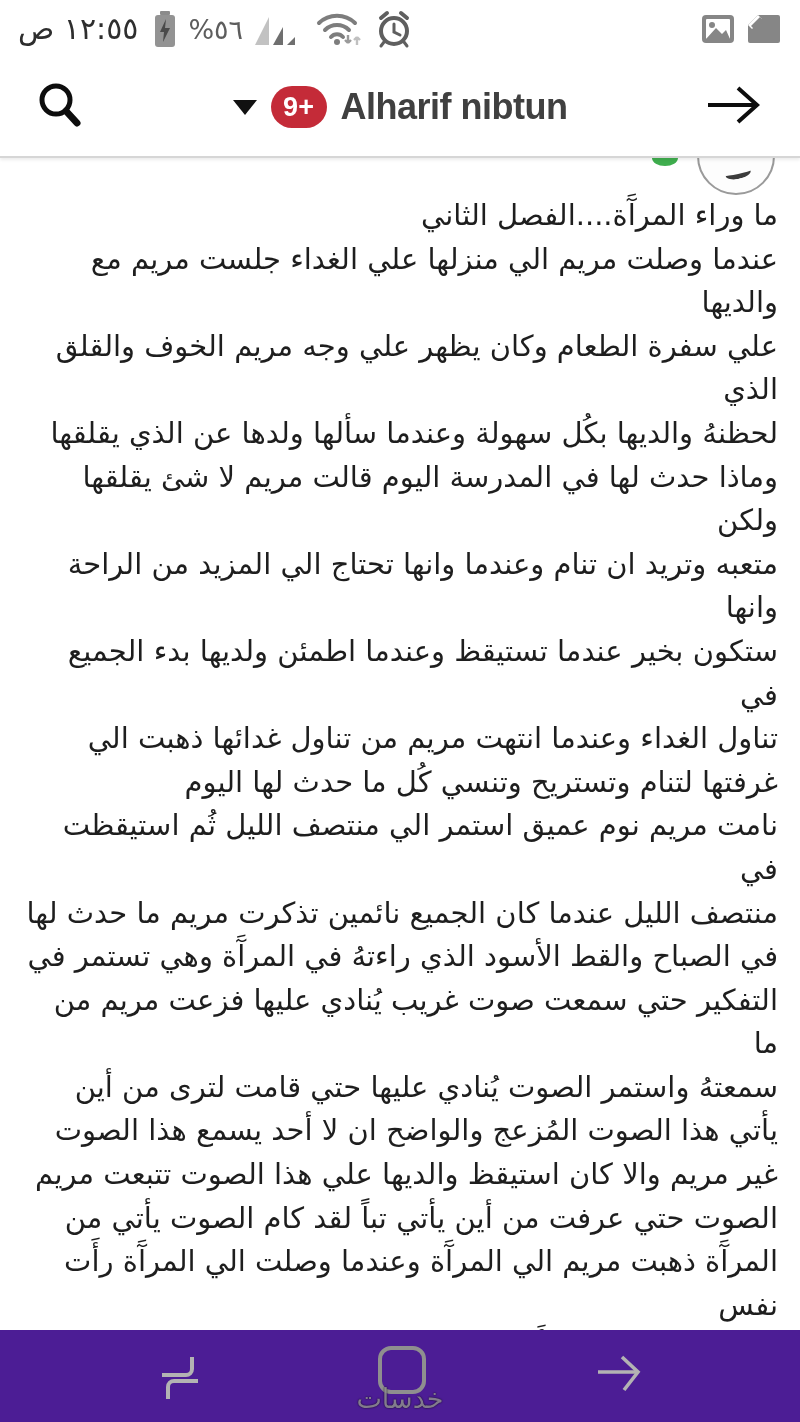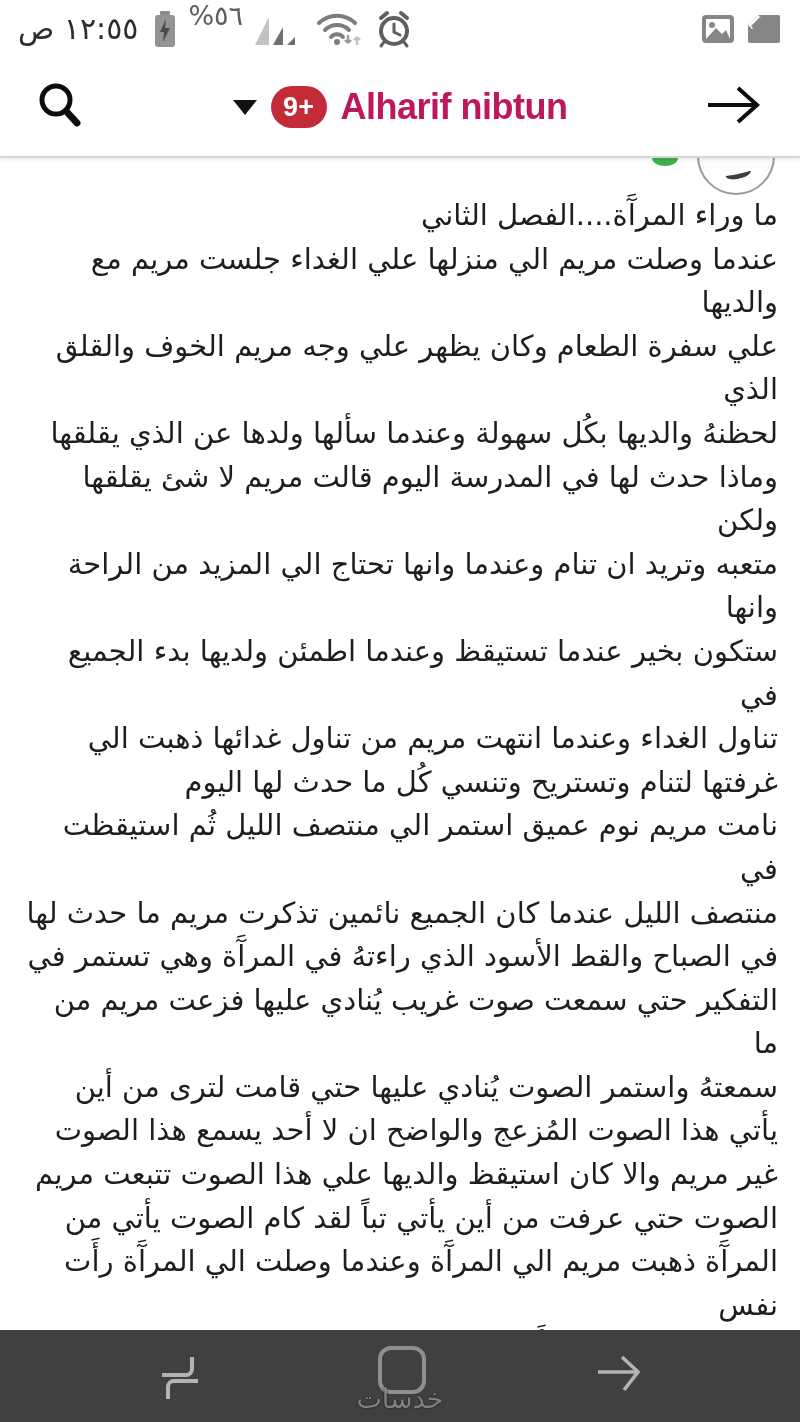--- a/index.html
+++ b/index.html
@@ -6,21 +6,21 @@
   html,body { background:#fff; }
   .screen {
     position:relative; width:800px; height:1422px; margin:0 auto;
     background:#ffffff; overflow:hidden;
     font-family:"DejaVu Sans", sans-serif;
   }
 
   
   .statusbar {
     position:absolute; top:0; left:0; right:0; height:58px;
-    display:flex; padding:0 18px; gap:10px;
+    display:flex; align-items:center; padding:0 18px; gap:10px;
     background:#fff; z-index:5;
   }
   .sb-time { font-size:30px; color:#2e2e2e; direction:rtl; line-height:58px; margin-right:4px; }
   .sb-pct  { font-size:27px; color:#5d5d5d; direction:ltr; }
   .sb-spacer { flex:1; }
   .sb-ico { display:flex; align-items:center; }
 
   
   .header {
     position:absolute; top:58px; left:0; right:0; height:100px;
@@ -38,21 +38,21 @@
   .caret { width:0; height:0; border-left:12px solid transparent;
     border-right:12px solid transparent; border-top:15px solid #111; }
   .badge {
     min-width:56px; height:42px; padding:0 10px; border-radius:22px;
     background:#c42b38; color:#fff; font-weight:bold; font-size:27px;
     display:flex; align-items:center; justify-content:center;
     font-family:"Liberation Sans", sans-serif;
   }
   .title {
     font-family:"Liberation Sans", sans-serif;
-    font-weight:bold; font-size:36px; color:#be185d; letter-spacing:-0.5px;
+    font-weight:bold; font-size:36px; color:#404040; letter-spacing:-0.5px;
   }
   .hd-right { margin-left:auto; }
 
   
   .peek-avatar {
     position:absolute; top:117px; left:697px; width:78px; height:78px;
     border-radius:50%; background:#fdfdfd; border:2px solid #9a9a9a;
     z-index:3; overflow:hidden;
   }
   .peek-avatar .scribble {
@@ -73,21 +73,21 @@
   }
   .story {
     direction:rtl; text-align:right; white-space:pre-line;
     font-size:29px; line-height:43.6px; color:#1e1e1e;
     font-family:"DejaVu Sans", sans-serif;
   }
 
   
   .navbar {
     position:absolute; left:0; right:0; bottom:0; height:92px;
-    background:#404040; z-index:6;
+    background:#4c1d95; z-index:6;
   }
   .nav-recents { position:absolute; left:152px; top:18px; }
   .nav-home   { position:absolute; left:376px; top:14px; }
   .nav-back   { position:absolute; left:592px; top:22px; }
   .watermark {
     position:absolute; left:50%; transform:translateX(-50%);
     bottom:8px; width:240px; text-align:center;
     direction:rtl; font-size:27px; color:#8c8c8c; opacity:.85;
     text-shadow:0 0 2px #000; z-index:7; pointer-events:none;
     font-family:"DejaVu Sans", sans-serif;

